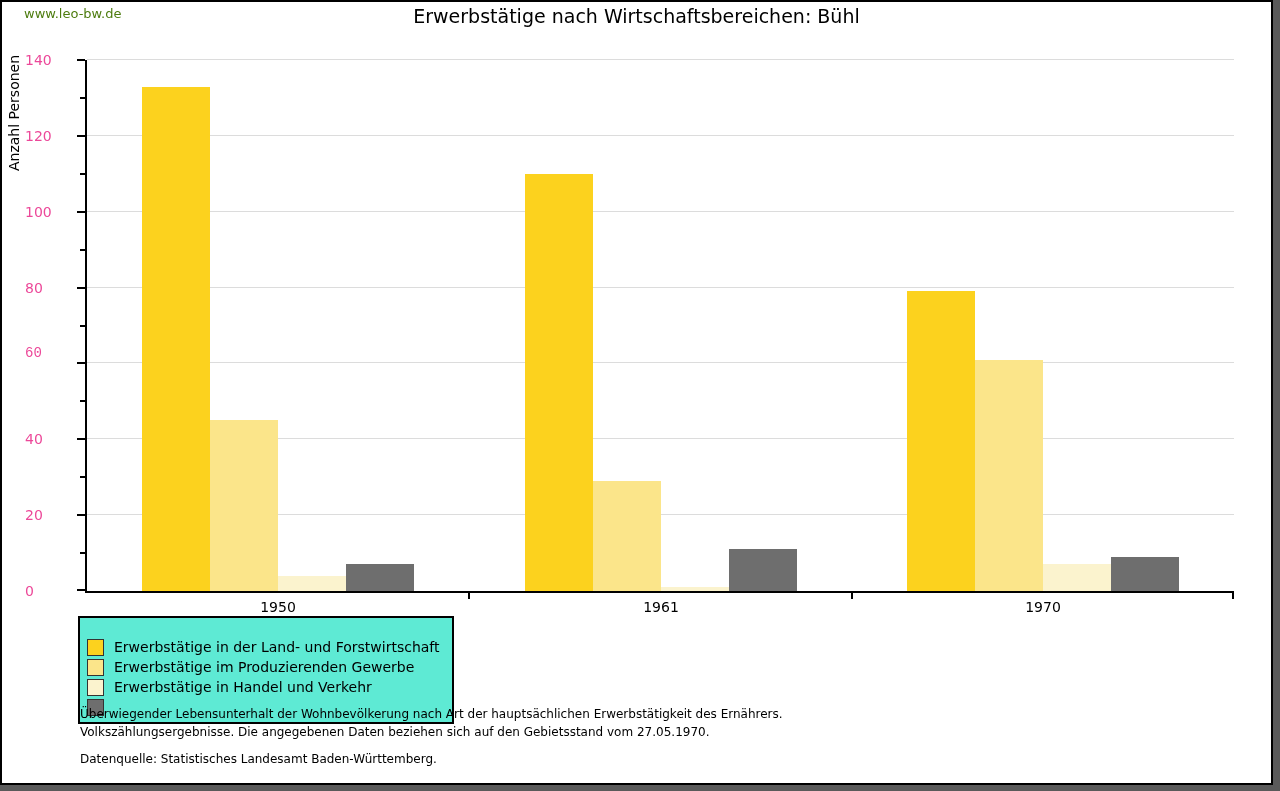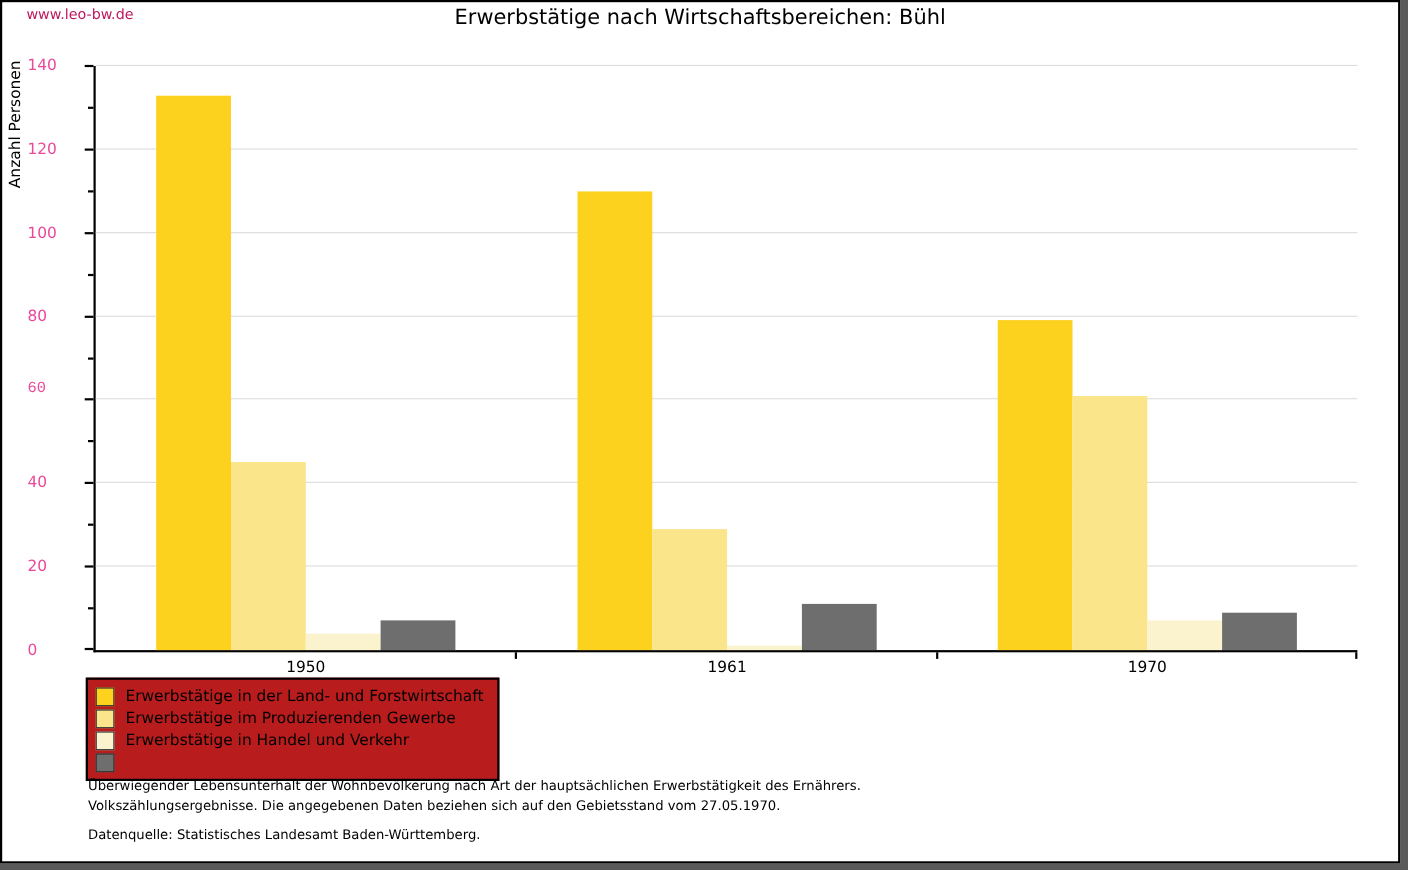--- a/index.html
+++ b/index.html
@@ -11,21 +11,21 @@
     overflow: hidden;
   }
   .frame {
     position: absolute; left: 0; top: 0;
     width: 1269px; height: 781px;
     background: #ffffff;
     border: 2px solid #000000;
   }
   .watermark {
     position: absolute; left: 22px; top: 4px;
-    font-size: 13px; color: #be185d;
+    font-size: 13px; color: #4d7c0f;
   }
   .chart-title {
     position: absolute; left: 0; top: 3px; width: 100%;
     text-align: center; font-size: 19px; color: #000000;
   }
   .plot {
     position: absolute; left: 83px; top: 58px;
     width: 1147px; height: 531px;
     border-left: 2px solid #000000;
     border-bottom: 2px solid #000000;
@@ -45,22 +45,22 @@
     position: absolute; width: 90px; text-align: center;
     font-size: 14px; color: #000000;
   }
   .ylabel {
     position: absolute; left: 12px; top: 111px;
     transform: translate(-50%, -50%) rotate(-90deg);
     white-space: nowrap; font-size: 14px; color: #000000;
   }
   .legend {
     position: absolute; left: 76px; top: 614px;
-    border: 2px solid #000000; background: #b91c1c;
-    padding: 5px 12px 5px 7px;
+    border: 2px solid #000000; background: #5eead4;
+    padding: 19px 12px 5px 7px;
   }
   .legend-row { display: flex; align-items: center; height: 20px; }
   .legend-swatch {
     width: 15px; height: 15px; border: 1px solid #333333;
     margin-right: 10px; flex: 0 0 auto;
   }
   .legend-label { font-size: 14px; color: #000000; white-space: nowrap; }
   .footnotes {
     position: absolute; left: 78px; top: 703px;
     font-size: 12px; color: #000000; line-height: 18px;

